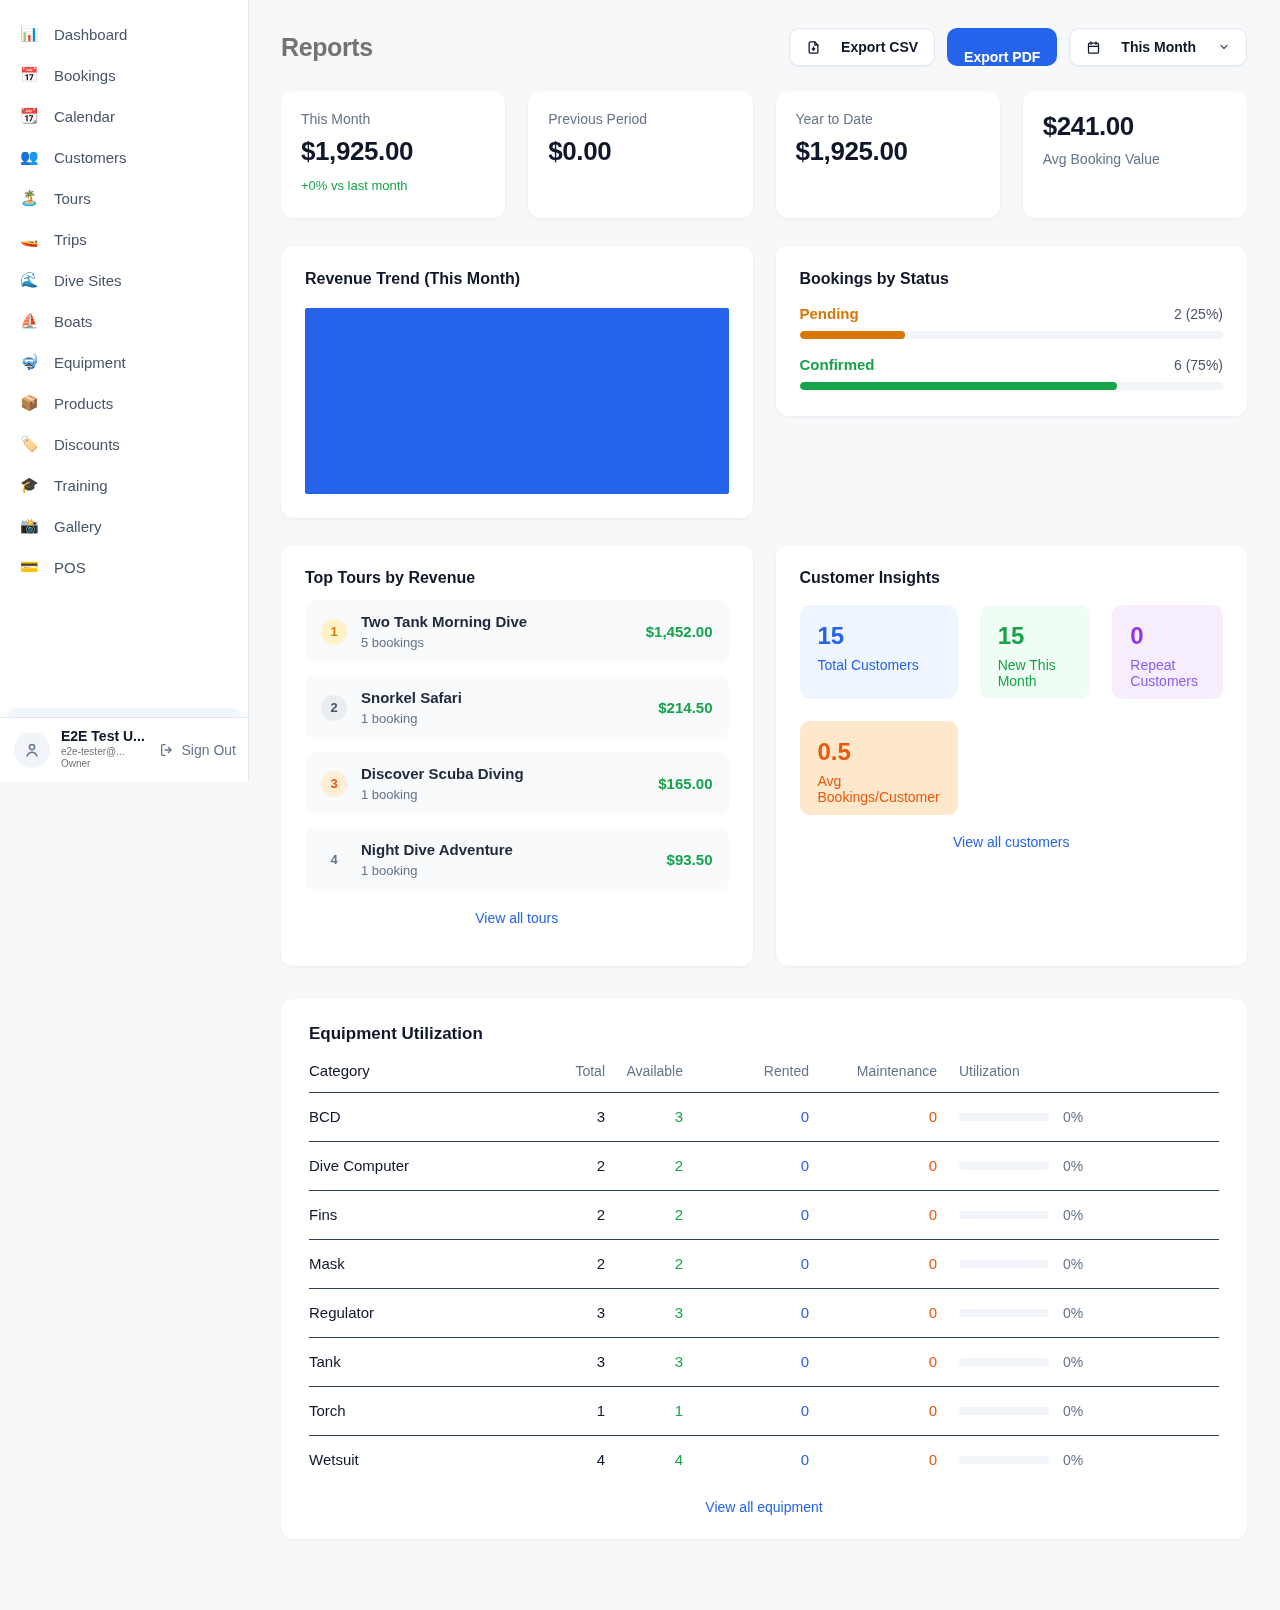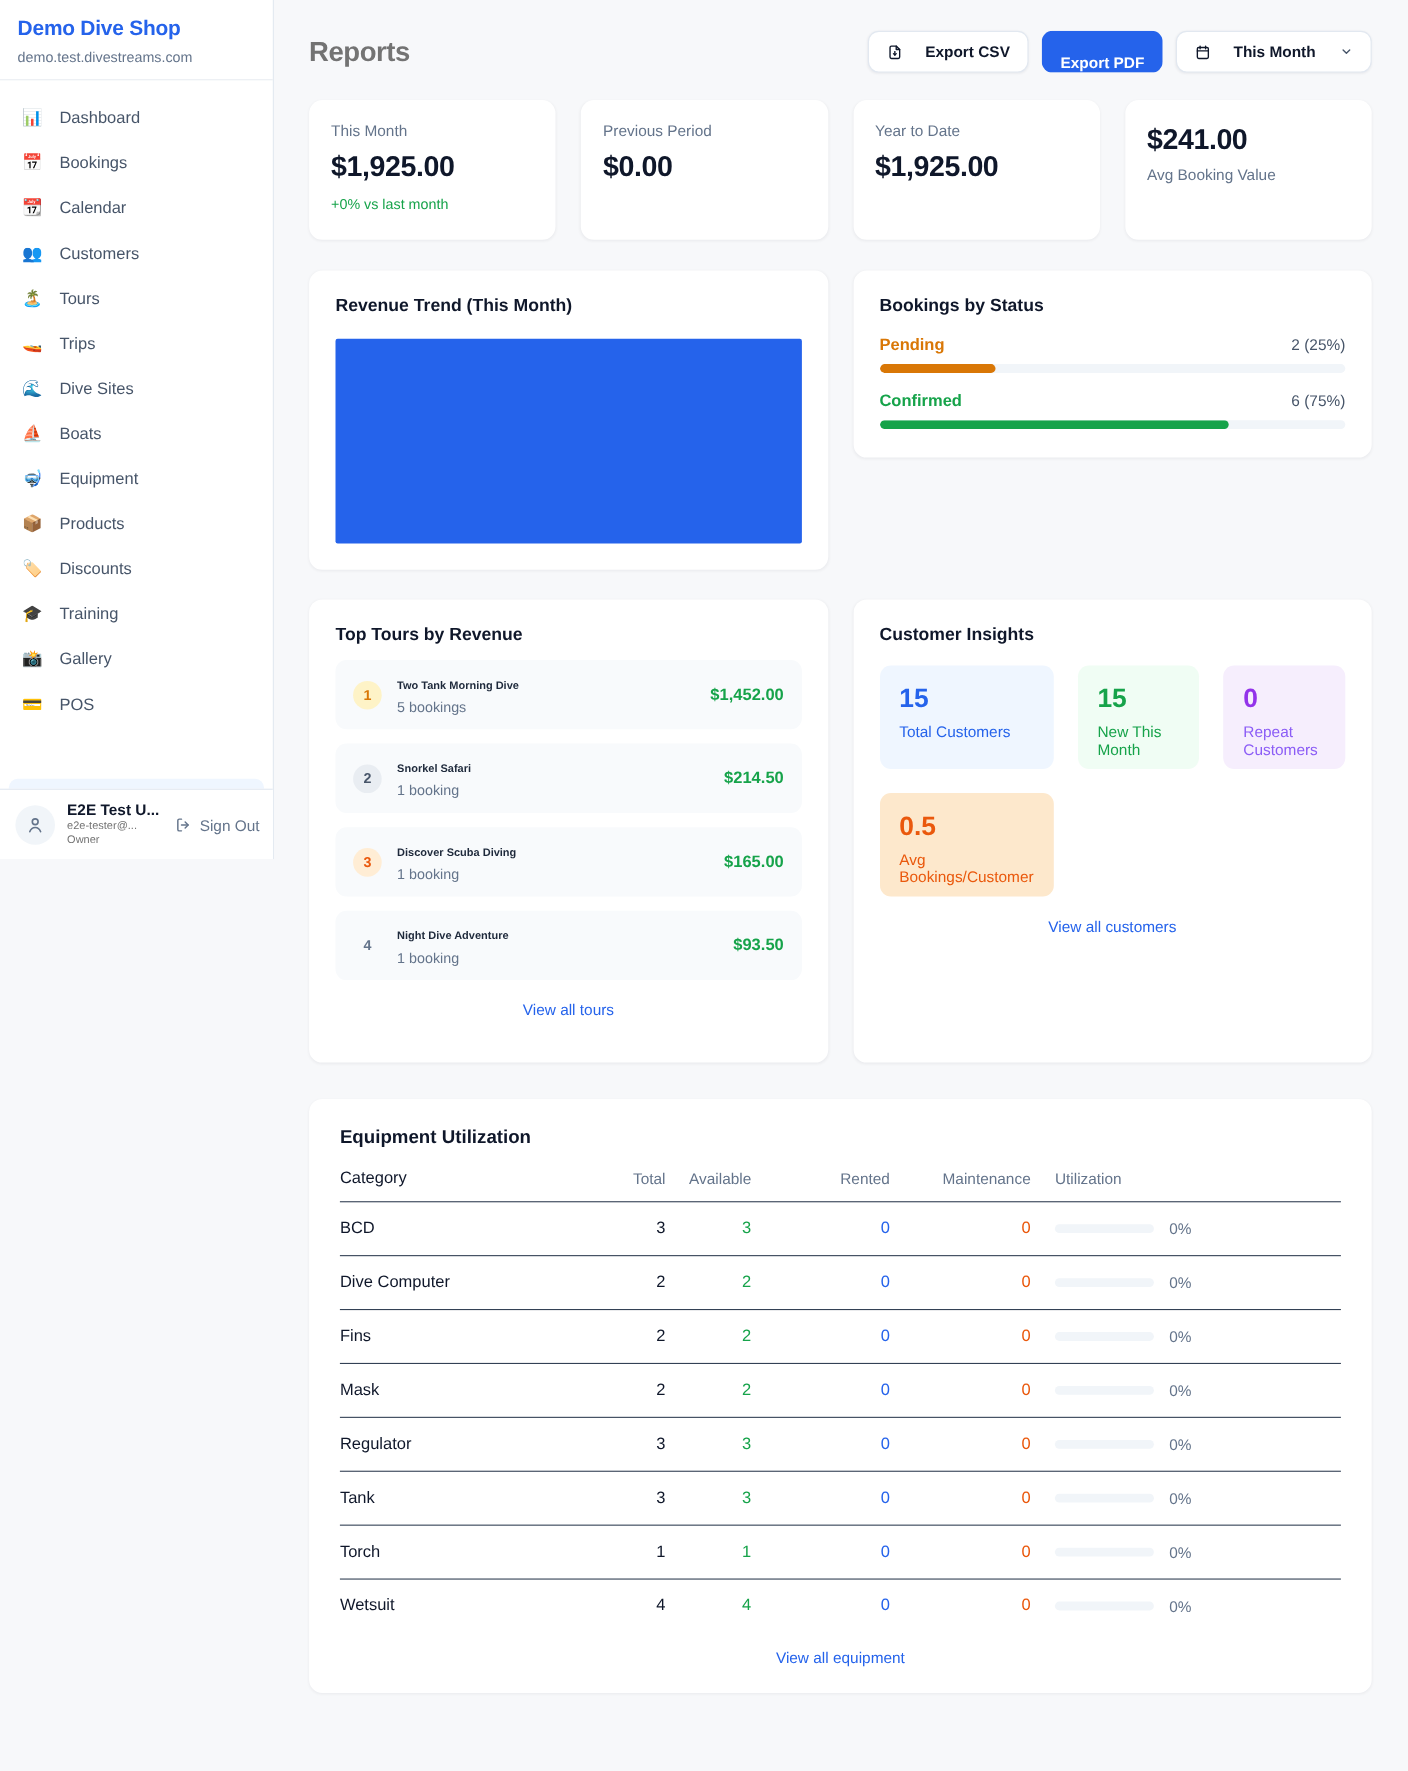--- a/index.html
+++ b/index.html
@@ -92,21 +92,21 @@
     background:#f8fafc; border-radius:10px; padding:13px 16px;
     display:flex; align-items:center; gap:14px; margin-top:13px;
   }
   .tour-row:first-of-type { margin-top:18px; }
   .rank { width:26px; height:26px; border-radius:50%; flex:0 0 26px;
     display:flex; align-items:center; justify-content:center;
     font-size:13px; font-weight:bold; color:#64748b; }
   .rank-1 { background:#fef3c7; color:#d97706; }
   .rank-2 { background:#e9edf2; color:#475569; }
   .rank-3 { background:#ffedd5; color:#ea580c; }
-  .tour-name { font-size:10px; font-weight:bold; color:#1e293b; }
+  .tour-name { font-size:15px; font-weight:bold; color:#1e293b; }
   .tour-sub { font-size:13px; color:#64748b; margin-top:4px; }
   .tour-amount { margin-left:auto; font-size:15px; font-weight:bold; color:#16a34a; }
   .card-link { display:block; text-align:center; color:#2563eb; font-size:14px;
     margin-top:19px; cursor:pointer; text-decoration:none; }
   
   .insights-card { padding:24px; min-height:421px; }
   .tiles { display:grid; grid-template-columns:1fr 1fr 1fr; gap:22px; margin-top:18px; }
   .tile { border-radius:10px; padding:17px 18px; height:94px; }
   .tile-number { font-size:24px; font-weight:bold; }
   .tile-label { font-size:14px; margin-top:7px; }
@@ -133,24 +133,20 @@
   .util-track { width:90px; height:8px; border-radius:999px; background:#f1f5f9; overflow:hidden; }
   .util-fill { height:100%; background:#94a3b8; border-radius:999px; }
   .util-pct { font-size:14px; color:#64748b; }
   .equip-card .card-link { margin-top:15px; }
   svg { display:block; }
 </style>
 </head>
 <body>
 
 <aside class="sidebar">
-  <div class="brand">
-    <div class="brand-name">Demo Dive Shop</div>
-    <div class="brand-domain">demo.test.divestreams.com</div>
-  </div>
   <nav class="nav">
     <div class="nav-item">
         <span class="nav-ico">📊</span>
         <span>Dashboard</span>
       </div>
     <div class="nav-item">
         <span class="nav-ico">📅</span>
         <span>Bookings</span>
       </div>
     <div class="nav-item">

